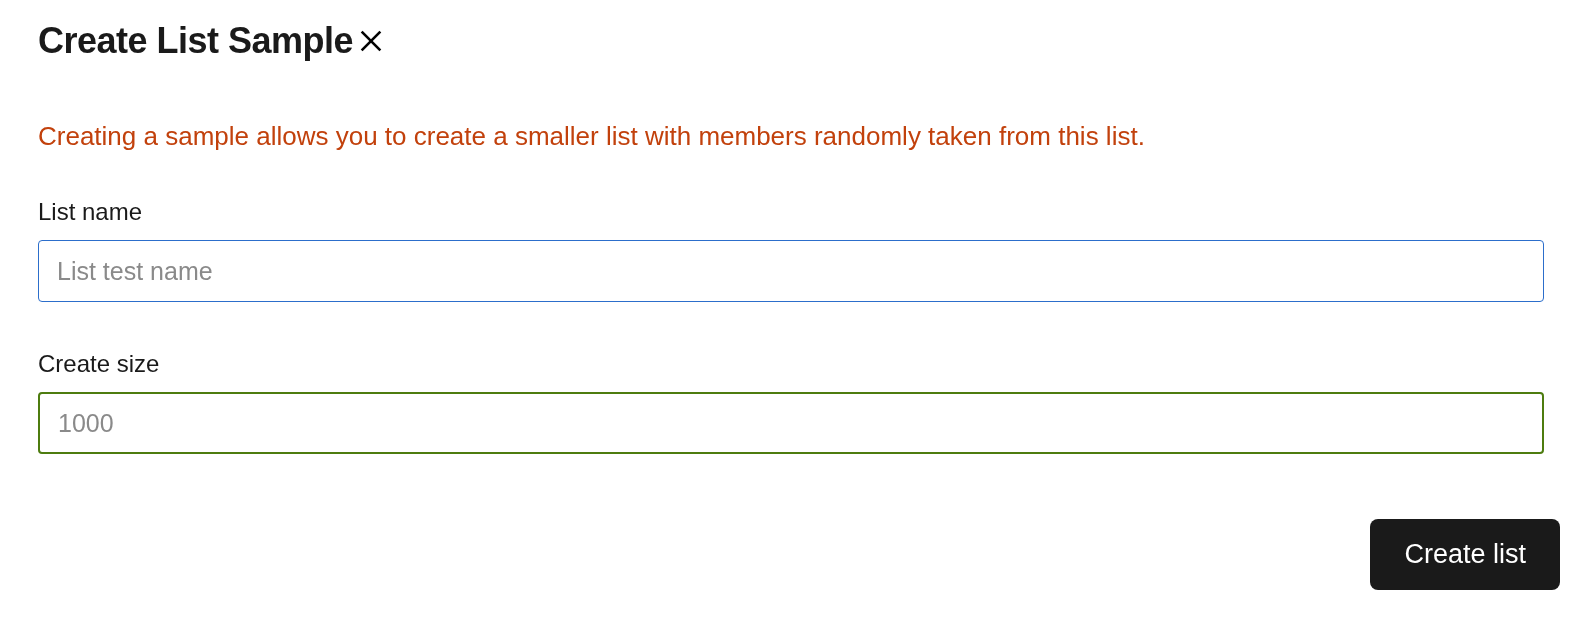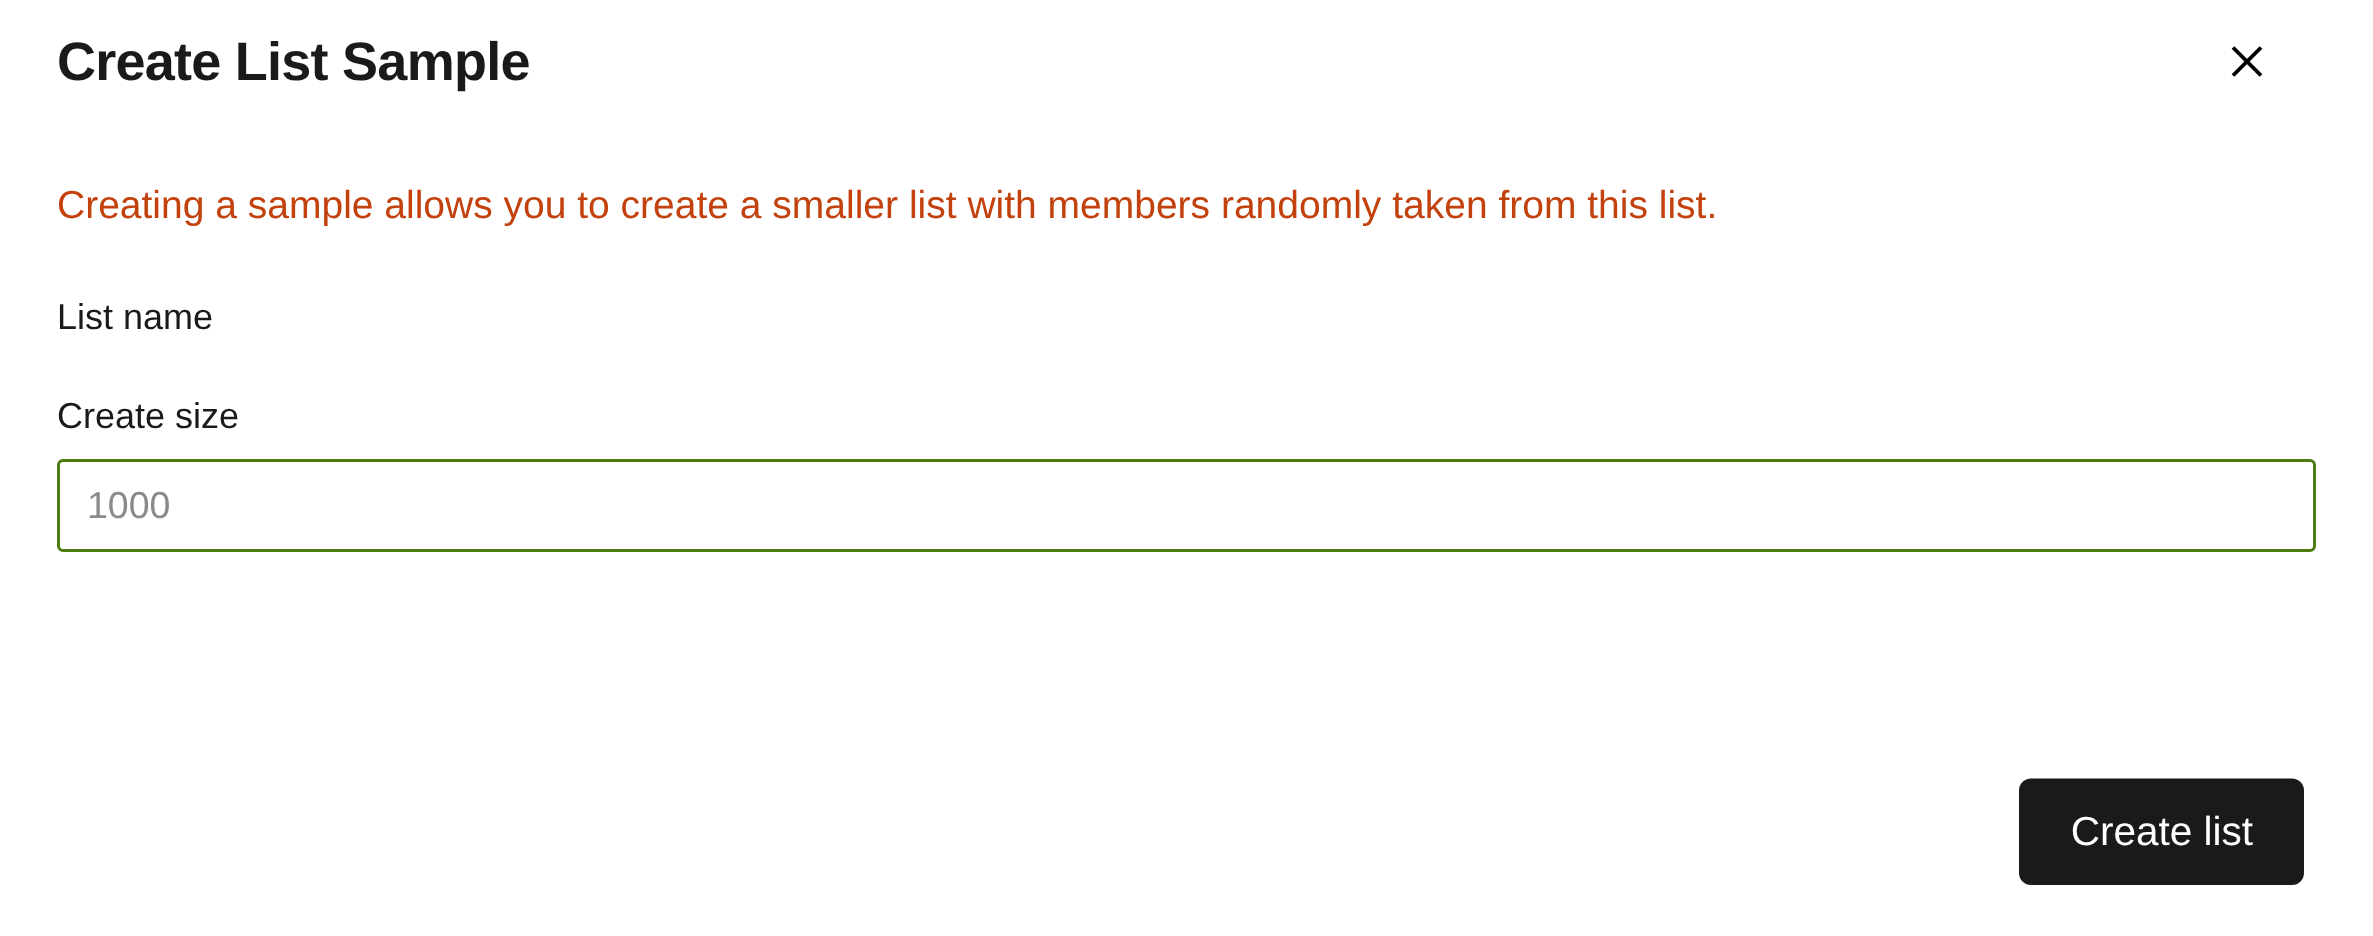--- a/index.html
+++ b/index.html
@@ -11,21 +11,21 @@
       font-family: -apple-system, BlinkMacSystemFont, "Segoe UI", Helvetica, Arial, sans-serif;
       background: #ffffff;
       width: 1582px;
       height: 624px;
       padding: 20px 38px 30px 38px;
       position: relative;
       color: #1a1a1a;
     }
     .header {
       display: flex;
-      justify-content: space-between;
+      justify-content: flex-start;
       align-items: center;
       margin-bottom: 56px;
     }
     .title {
       font-size: 36px;
       font-weight: 700;
       letter-spacing: -0.5px;
       color: #1a1a1a;
     }
     .close-btn {
@@ -46,21 +46,21 @@
       stroke-width: 2.2;
     }
     .description {
       font-size: 26px;
       font-weight: 400;
       color: #c2410c;
       margin-bottom: 44px;
       line-height: 1.4;
     }
     .field-group {
-      margin-bottom: 38px;
+      margin-bottom: 48px;
     }
     .field-label {
       display: block;
       font-size: 24px;
       font-weight: 400;
       color: #1a1a1a;
       margin-bottom: 14px;
     }
     .text-input {
       width: 100%;
@@ -76,21 +76,21 @@
     .text-input::placeholder {
       color: #8a8a8a;
     }
     .text-input.focused {
       border: 1px solid #2c6ecb;
       outline: none;
     }
     .footer {
       position: absolute;
       bottom: 34px;
-      right: 46px;
+      right: 22px;
       border-radius: 32px;
     }
     .primary-btn {
       background: #1a1a1a;
       color: #ffffff;
       border: none;
       border-radius: 8px;
       font-size: 27px;
       font-weight: 500;
       font-family: inherit;
@@ -110,20 +110,21 @@
         <line x1="20" y1="4" x2="4" y2="20"></line>
       </svg>
     </span>
   </button>
 </div>
 
 <p class="description">Creating a sample allows you to create a smaller list with members randomly taken from this list.</p>
 
 <div class="field-group">
   <label class="field-label">List name</label>
+  <input type="text" class="text-input focused" placeholder="List test name" style="">
 </div>
 
 <div class="field-group">
   <label class="field-label">Create size</label>
   <input type="text" class="text-input" placeholder="1000" style="">
 </div>
 
 <div class="footer">
   <button class="primary-btn">Create list</button>
 </div>

